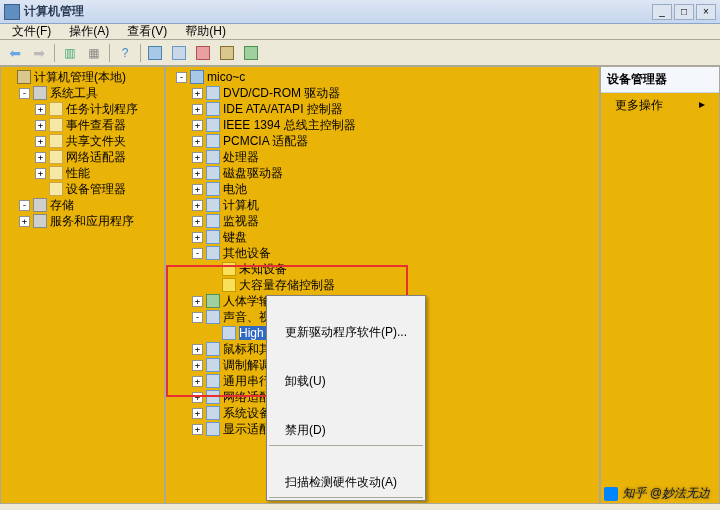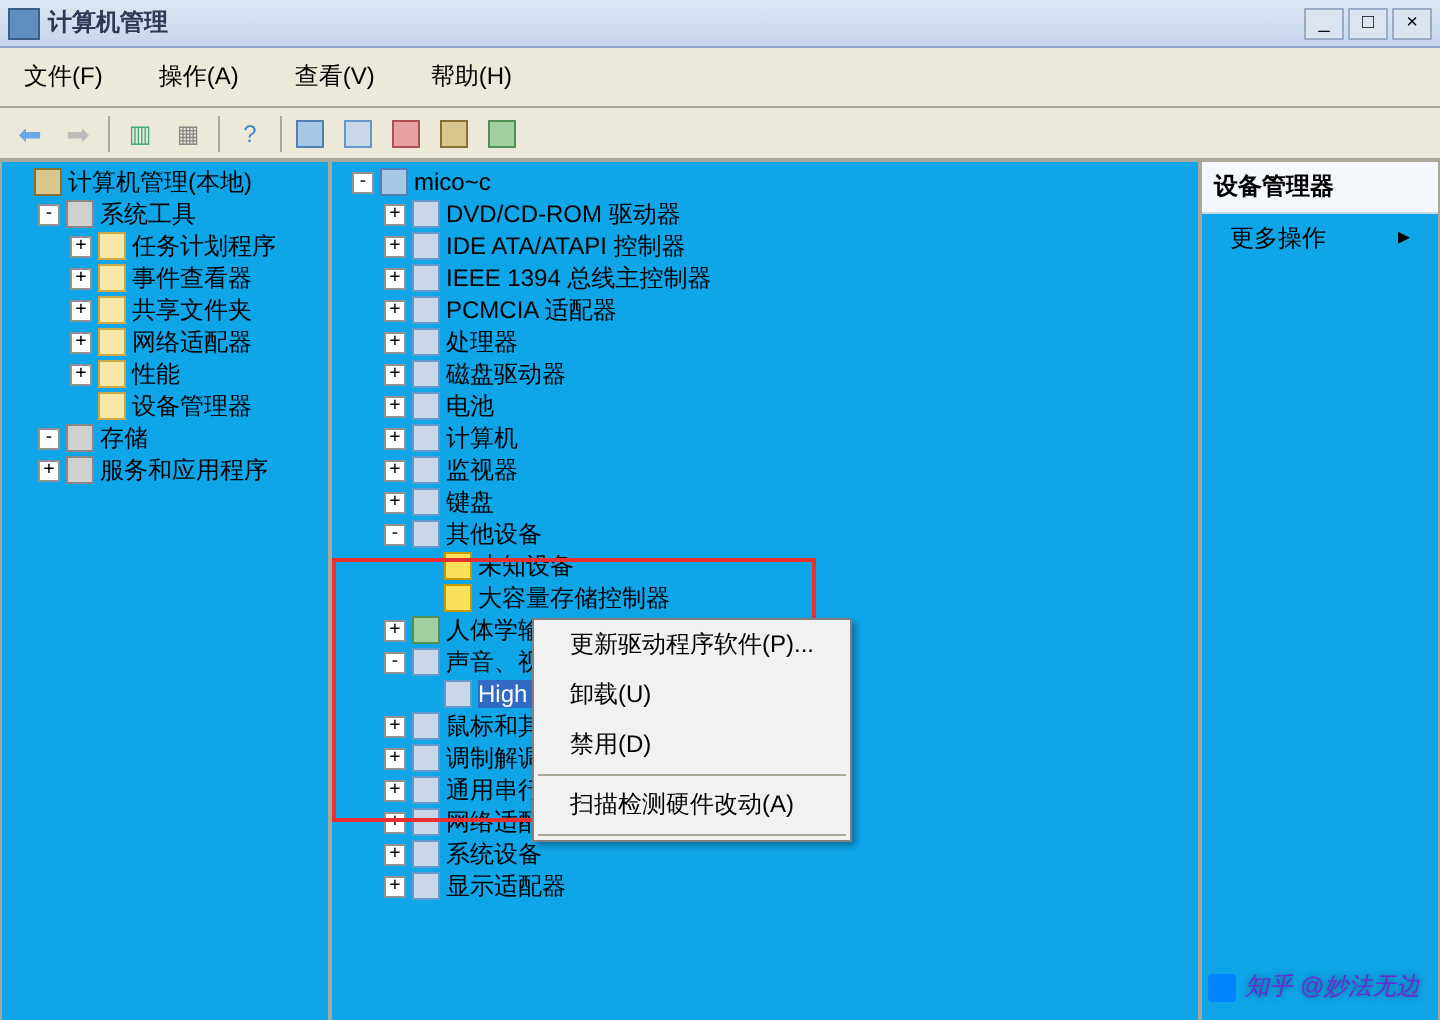--- a/index.html
+++ b/index.html
@@ -2,52 +2,52 @@
 <html><head>
 <meta charset="utf-8">
 <style>
 * { box-sizing: border-box; margin: 0; padding: 0; font-family: "SimSun", "Microsoft YaHei", Tahoma, sans-serif; font-size: 12px; }
 body { width: 720px; height: 510px; background: #ece9d8; overflow: hidden; position: relative; }
 .titlebar { height: 24px; background: linear-gradient(#dde6f3,#c5d6ee); display: flex; align-items: center; padding: 0 4px; border-bottom: 1px solid #8ba5c8; }
 .titlebar .ticon { width: 16px; height: 16px; background: #5f8fc1; display: inline-block; margin-right: 4px; border: 1px solid #3b5f87; }
 .titlebar .title { flex: 1; color: #2b3a55; font-weight: bold; }
 .winbtns { display: flex; gap: 2px; }
 .winbtn { width: 20px; height: 16px; background: #dce4ef; border: 1px solid #9aacc5; font-size: 10px; display: flex; align-items: center; justify-content: center; cursor: pointer; }
-.menubar { height: 30px; background: #ece9d8; display: flex; align-items: center; padding: 0 4px; border-bottom: 1px solid #aca899; gap: 12px; }
+.menubar { height: 16px; background: #ece9d8; display: flex; align-items: center; padding: 0 4px; border-bottom: 1px solid #aca899; gap: 2px; }
 .menuitem { padding: 2px 8px; cursor: pointer; }
 .toolbar { height: 26px; background: #ece9d8; display: flex; align-items: center; padding: 0 4px; border-bottom: 1px solid #aca899; gap: 2px; }
 .tbtn { width: 22px; height: 22px; display: flex; align-items: center; justify-content: center; cursor: pointer; }
 .tsep { width: 1px; height: 18px; background: #aca899; margin: 0 2px; }
 .arrow { font-size: 14px; }
 .main { display: flex; height: 438px; }
-.panel { background: #0ea5e9; border: 1px solid #aca899; overflow: auto; }
+.panel { background: #eab308; border: 1px solid #aca899; overflow: auto; }
 .left { width: 165px; }
 .center { flex: 1; position: relative; }
 .right { width: 120px; }
 .tree { padding: 2px; }
 .tnode { white-space: nowrap; display: flex; align-items: center; height: 16px; cursor: pointer; }
 .exp { width: 11px; height: 11px; border: 1px solid #919191; background: #fff; display: inline-flex; align-items: center; justify-content: center; font-size: 9px; line-height: 1; margin-right: 3px; color: #000; font-family: monospace; }
 .exp.none { border: none; background: none; }
 .ticon2 { width: 14px; height: 14px; display: inline-block; margin-right: 3px; }
 .ico-comp { background: #d8c890; border: 1px solid #887030; }
 .ico-tool { background: #cfcfcf; border: 1px solid #888; }
 .ico-fold { background: #f8e8a8; border: 1px solid #c8a848; }
 .ico-dev { background: #c8d8e8; border: 1px solid #6898c8; }
 .ico-mon { background: #a8c8e8; border: 1px solid #5080b0; }
 .ico-warn { background: #f8e058; border: 1px solid #c89800; }
 .ico-green { background: #a0d0a0; border: 1px solid #509050; }
 .ico-red { background: #e8a0a0; border: 1px solid #b05050; }
 .sel { background: #316ac5; color: #fff; }
 .redbox { position: absolute; border: 2px solid #e83030; pointer-events: none; }
 .ctxmenu { position: absolute; background: #f1f1f1; border: 1px solid #808080; box-shadow: 2px 2px 3px rgba(0,0,0,0.3); z-index: 10; }
-.ctxitem { padding: 4px 18px 4px 18px; white-space: nowrap; cursor: pointer; }
+.ctxitem { padding: 4px 18px 4px 18px; white-space: nowrap; cursor: pointer; margin-top: 24px; }
 .ctxsep { height: 1px; background: #aca899; margin: 2px 2px; }
 .rtitle { background: #e8eef7; padding: 4px 6px; font-weight: bold; border-bottom: 1px solid #c8d4e8; }
 .raction { padding: 4px 14px; cursor: pointer; }
-.watermark { position: absolute; right: 10px; bottom: 8px; color: #6d28d9; font-size: 13px; text-shadow: 0 0 3px rgba(0,0,0,0.5); font-style: italic; display:flex; align-items:center; gap:4px;padding-left:28px;}
+.watermark { position: absolute; right: 10px; bottom: 8px; color: #0f172a; font-size: 13px; text-shadow: 0 0 3px rgba(0,0,0,0.5); font-style: italic; display:flex; align-items:center; gap:4px;padding-left:28px;}
 .zhihu { width:14px; height:14px; background:#0084ff; border-radius:2px; display:inline-block;}
 </style>
 </head>
 <body>
 
 <div class="titlebar">
   <span class="ticon"></span>
   <span class="title">计算机管理</span>
   <div class="winbtns">
     <div class="winbtn">_</div>

